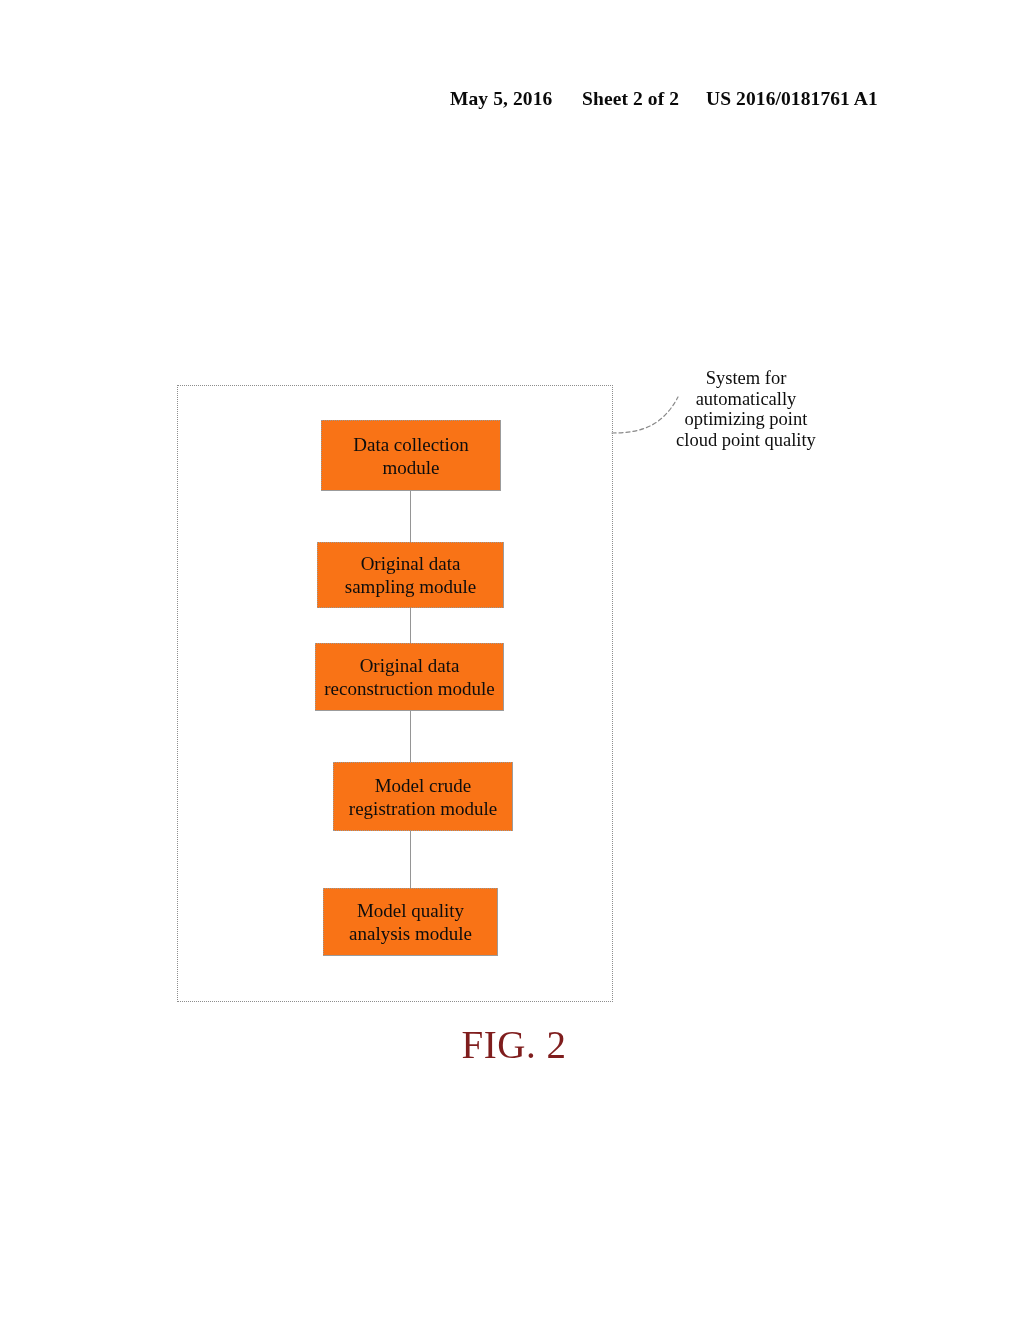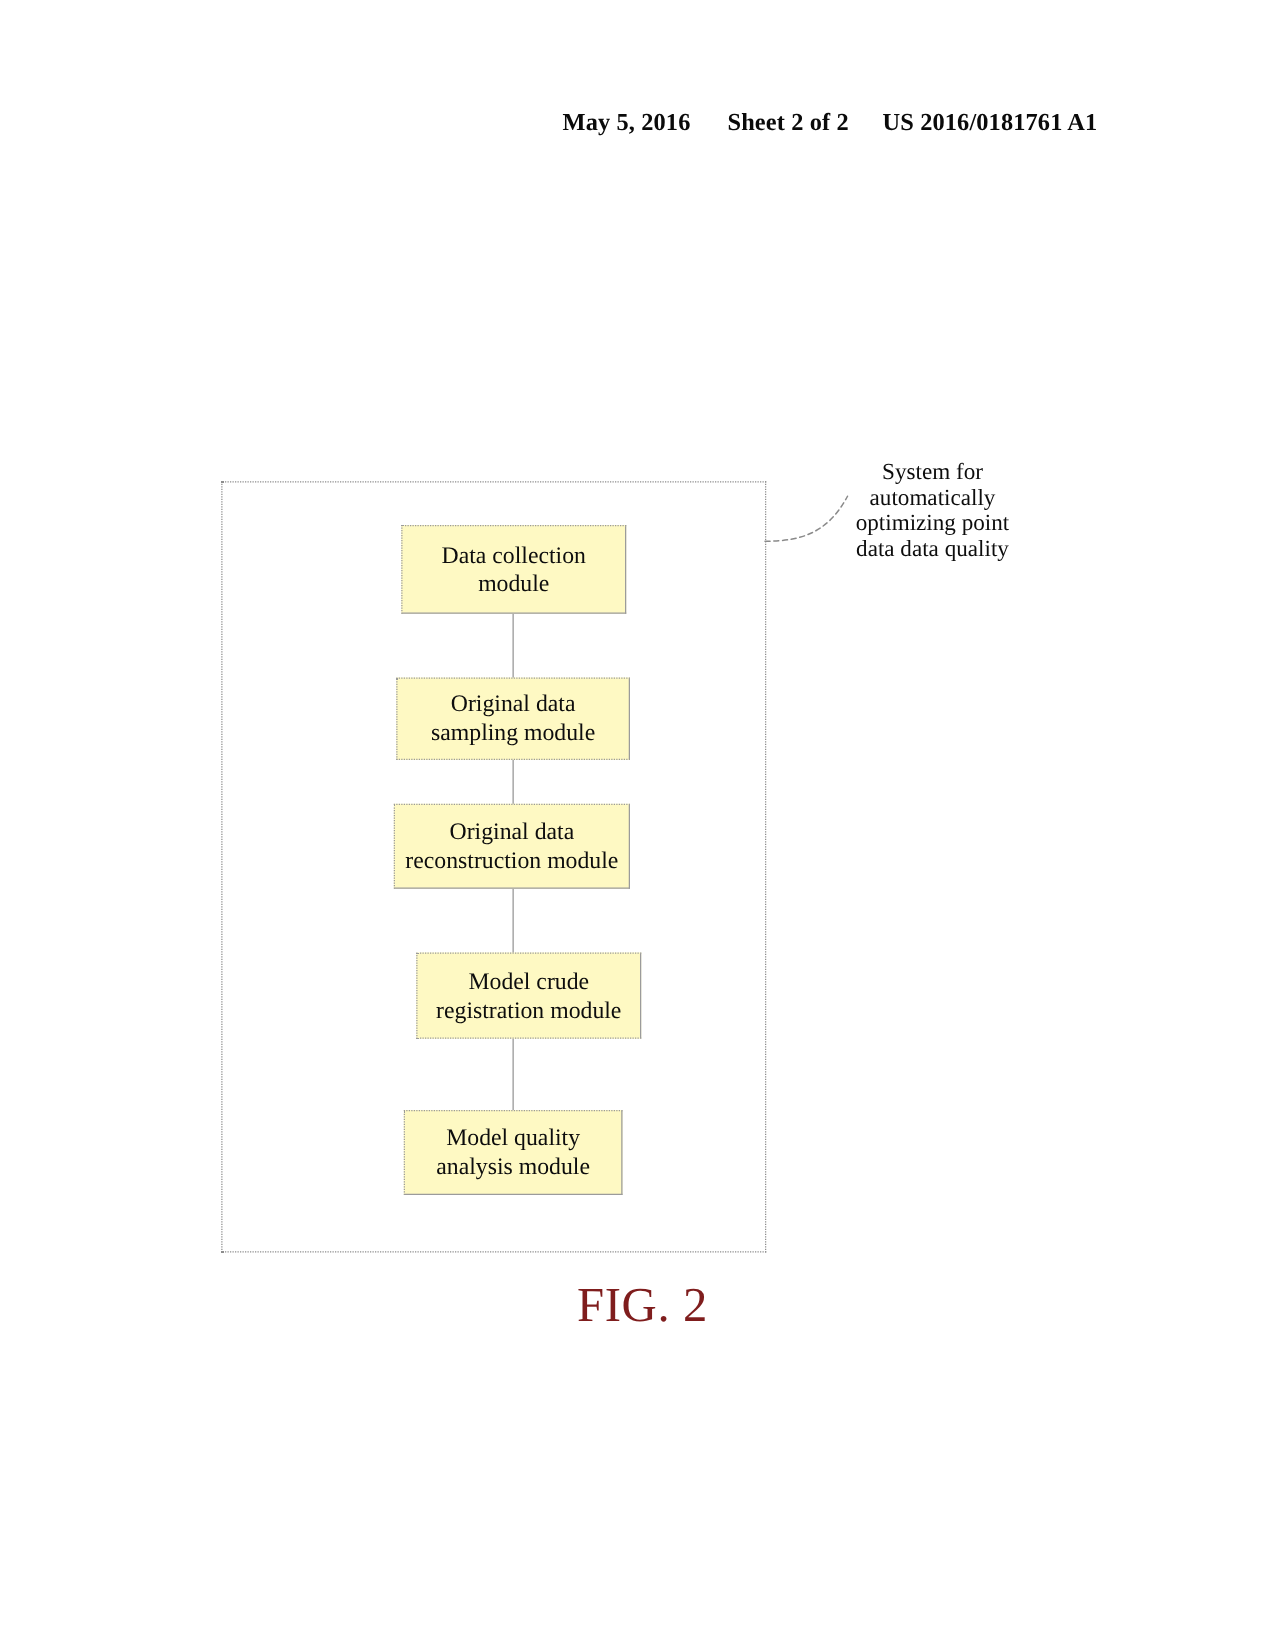--- a/index.html
+++ b/index.html
@@ -57,21 +57,21 @@
     height: 617px;
     border: 1px dotted #8d8d8d;
     box-sizing: border-box;
     background: transparent;
   }
 
   
   .module-box {
     position: absolute;
     box-sizing: border-box;
-    background: #fef9c3;
+    background: #f97316;
     border-top: 1px dotted #9a9a9a;
     border-left: 1px dotted #9a9a9a;
     border-right: 1px solid #9b9b9b;
     border-bottom: 1px dotted #9a9a9a;
     display: flex;
     align-items: center;
     justify-content: center;
     text-align: center;
     z-index: 3;
   }
@@ -192,19 +192,19 @@
 analysis module</span>
   </div>
 
   <svg id="leader-line" viewBox="0 0 110 70">
     <path d="M 12 48 C 40 48, 62 42, 78 12" fill="none" stroke="#8a8a8a" stroke-width="1.2" stroke-dasharray="4,3" stroke-linecap="round"></path>
   </svg>
 
   <div id="annotation-system">System for
 automatically
 optimizing point
-data data quality</div>
+cloud point quality</div>
 
   <div id="figure-caption">
     <span id="figure-caption-inner">FIG. 2</span>
   </div>
 
 </div>
 
 </body></html>

